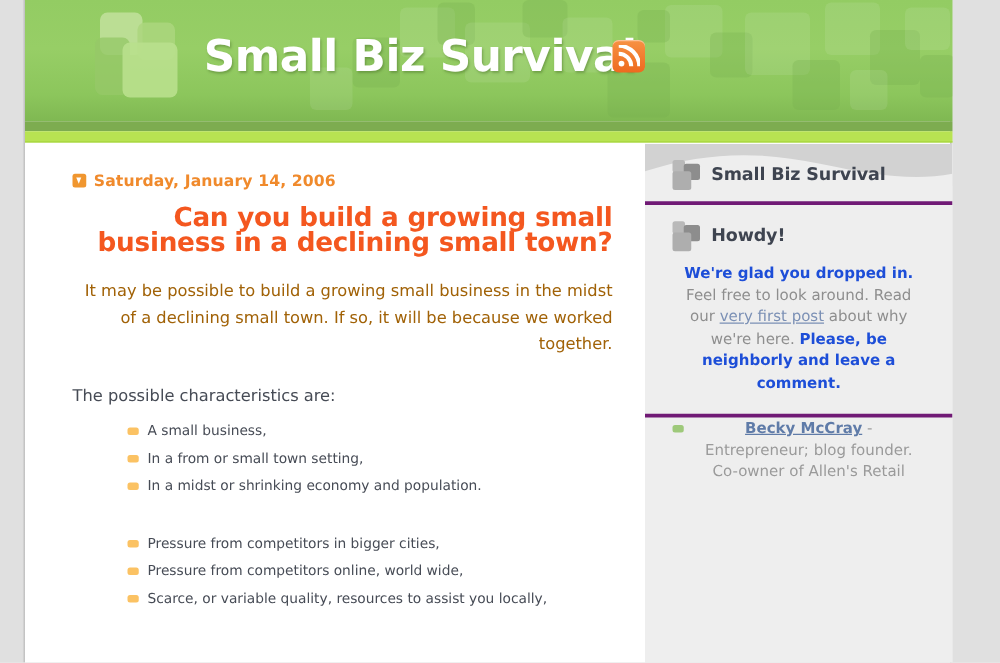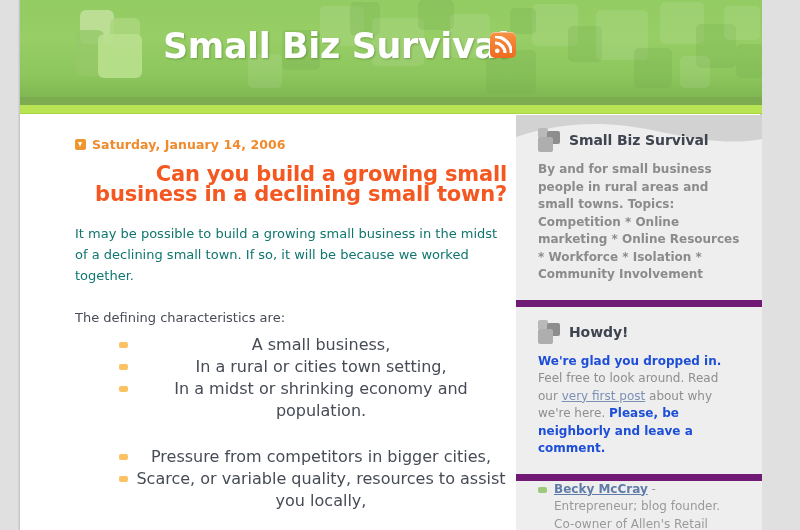--- a/index.html
+++ b/index.html
@@ -100,21 +100,21 @@
   #strip-lime {
     position: absolute; left: 20px; top: 105px;
     width: 742px; height: 9px;
     background: #b8e352;
     border-bottom: 1px solid #a7d63f;
   }
 
   
   #content {
     position: absolute;
-    left: 37px; top: 115px;
+    left: 20px; top: 115px;
     width: 496px; height: 415px;
     background: #ffffff;
     padding: 22px 26px 0 38px;
   }
 
   #post-date {
     font-size: 12.5px;
     font-weight: bold;
     color: #f08a2c;
     margin: 0 0 12px 0;
@@ -145,43 +145,43 @@
     font-weight: bold;
     color: #f4571f;
     margin: 0 0 19px 0;
     line-height: 20px;
     letter-spacing: -0.2px;
     text-align: right;
   }
 
   .post-para {
     font-size: 13px;
-    color: #0f766e;
+    color: #a16207;
     line-height: 21px;
     margin: 0 0 21px 0;
+    text-align: right;
   }
   .post-lead-in {
     font-size: 13px;
     color: #464b55;
     line-height: 21px;
     margin: 0 0 6px 0;
   }
 
   ul.post-list {
     list-style: none;
     margin: 0 0 24px 0;
     padding: 0 0 0 44px;
   }
   ul.post-list li {
-    font-size: 16px;
+    font-size: 11px;
     color: #464b55;
     line-height: 22px;
     position: relative;
     padding-left: 16px;
-    text-align: center;
   }
   ul.post-list li::before {
     content: "";
     position: absolute;
     left: 0; top: 8px;
     width: 9px; height: 6px;
     border-radius: 2px;
     background: #fbc263;
   }
 
@@ -198,21 +198,21 @@
     left: 0; top: 0;
     width: 246px; height: 34px;
     overflow: hidden;
   }
   #sidebar-wave svg { display: block; }
 
   .widget {
     position: relative;
     padding: 0 22px 0 22px;
   }
-  .widget + .widget { border-top: 7px solid #701a75; }
+  .widget + .widget { border-top: 3px solid #701a75; text-align: center; }
 
   .widget-head {
     display: flex;
     align-items: center;
     gap: 9px;
     padding-top: 13px;
     padding-bottom: 9px;
   }
   .widget-icon {
     position: relative;
@@ -330,29 +330,30 @@
 
     <div id="post-date">
       <span id="date-icon"></span>
       <span>Saturday, January 14, 2006</span>
     </div>
 
     <h1 id="post-title">Can you build a growing small business in a declining small town?</h1>
 
     <p class="post-para">It may be possible to build a growing small business in the midst of a declining small town. If so, it will be because we worked together.</p>
 
-    <p class="post-lead-in">The defining characteristics are:</p>
+    <p class="post-lead-in">The possible characteristics are:</p>
     <ul class="post-list">
       <li>A small business,</li>
-      <li>In a rural or cities town setting,</li>
+      <li>In a from or small town setting,</li>
       <li>In a midst or shrinking economy and population.</li>
     </ul>
 
     <ul class="post-list">
       <li>Pressure from competitors in bigger cities,</li>
+      <li>Pressure from competitors online, world wide,</li>
       <li>Scarce, or variable quality, resources to assist you locally,</li>
 
     </ul>
   </div>
 
   <div id="sidebar">
 
     <div id="sidebar-wave">
       <svg width="246" height="34" viewBox="0 0 246 34" preserveAspectRatio="none">
         <rect x="0" y="0" width="246" height="34" fill="#d2d2d2"></rect>
@@ -361,23 +362,20 @@
     </div>
 
     <div class="widget">
       <div class="widget-head">
         <span class="widget-icon">
           <i class="sq-a"></i>
             <i class="sq-b"></i>
             <i class="sq-c"></i>
         </span>
         <span class="widget-title">Small Biz Survival</span>
-      </div>
-      <div class="widget-body">
-        <span class="desc-text">By and for small business people in rural areas and small towns. Topics: Competition * Online marketing * Online Resources * Workforce * Isolation * Community Involvement</span>
       </div>
     </div>
 
     <div class="widget">
       <div class="widget-head">
         <span class="widget-icon">
           <i class="sq-a"></i>
             <i class="sq-b"></i>
             <i class="sq-c"></i>
         </span>

